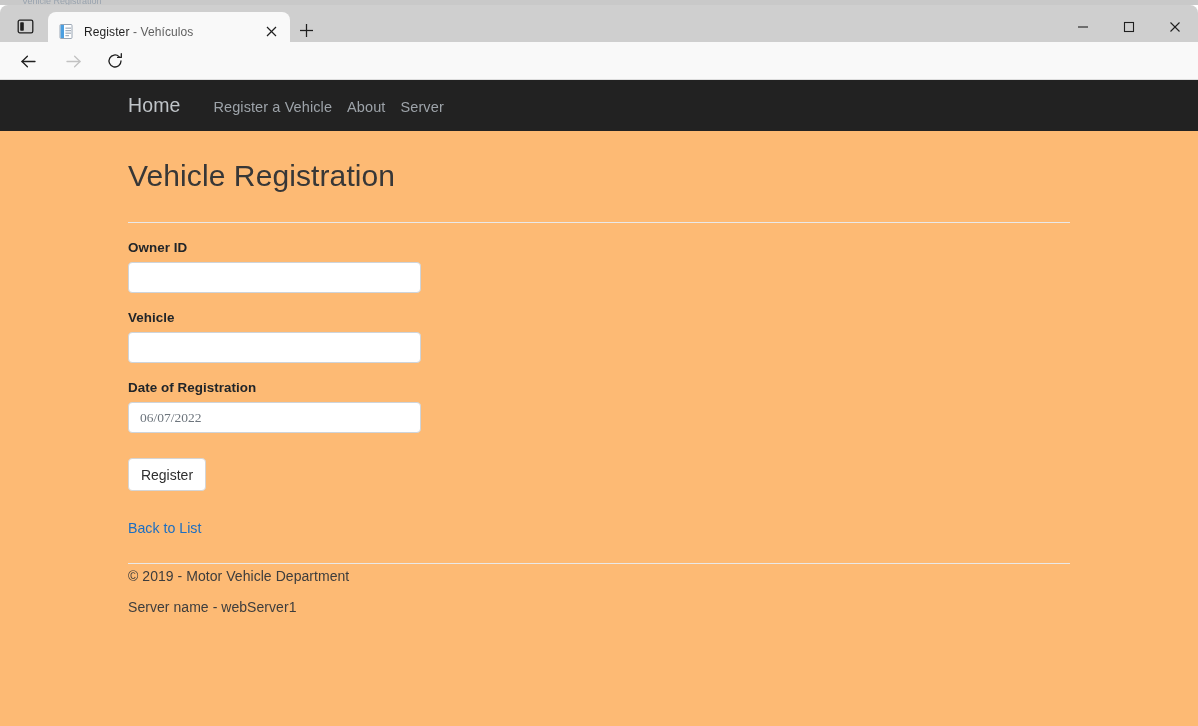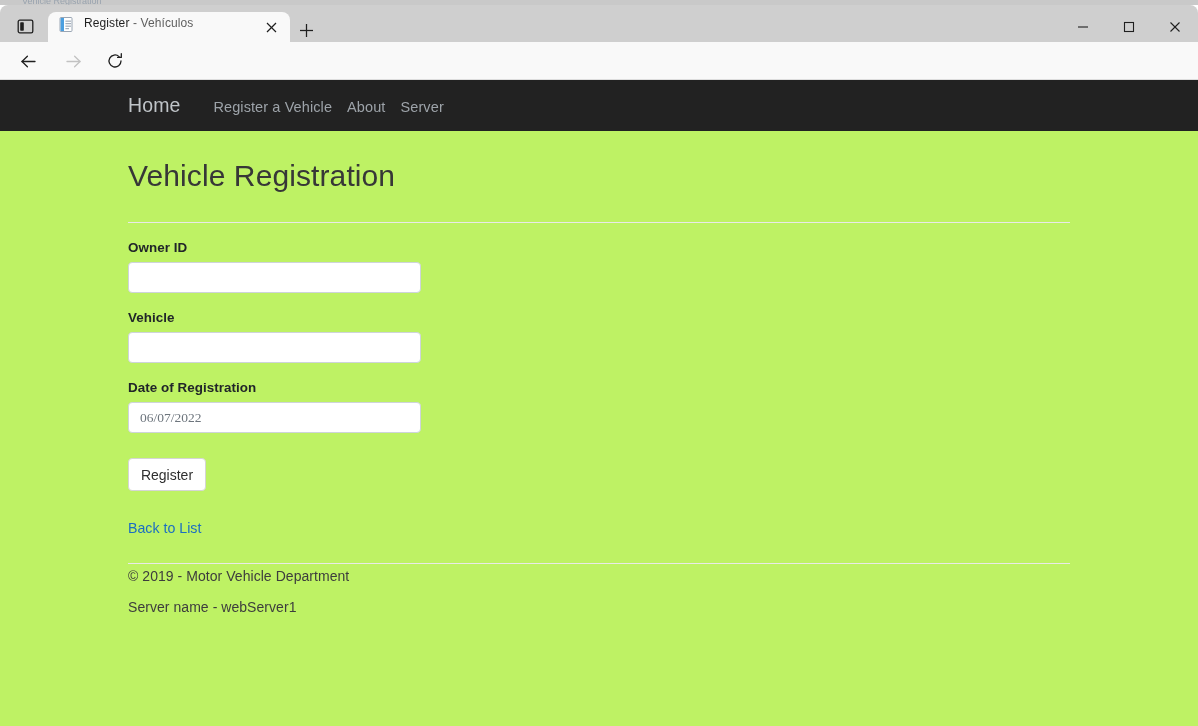--- a/index.html
+++ b/index.html
@@ -52,21 +52,21 @@
   }
   .tab-search-btn svg { display: block; }
 
   .tab {
     position: absolute;
     left: 48px; top: 7px;
     width: 242px; height: 35px;
     background: #f9f9f9;
     border-radius: 8px 8px 0 0;
     display: flex;
-    align-items: flex-start;
+    align-items: center;
     padding: 4px 8px 0 10px;
   }
   .tab-favicon {
     width: 17px; height: 17px;
     margin-right: 9px;
     flex: 0 0 auto;
     position: relative;
   }
   .tab-title {
     font-size: 12px;
@@ -165,21 +165,21 @@
     left: 0; top: 79px;
     width: 1198px; height: 1px;
     background: #dddddd;
   }
 
   
   .page {
     position: absolute;
     left: 0; top: 80px;
     width: 1198px; height: 646px;
-    background: #bef264;
+    background: #fdba74;
     overflow: hidden;
   }
 
   .navbar {
     width: 1198px;
     height: 51px;
     background: #222222;
     display: flex;
     align-items: center;
     padding-left: 128px;

